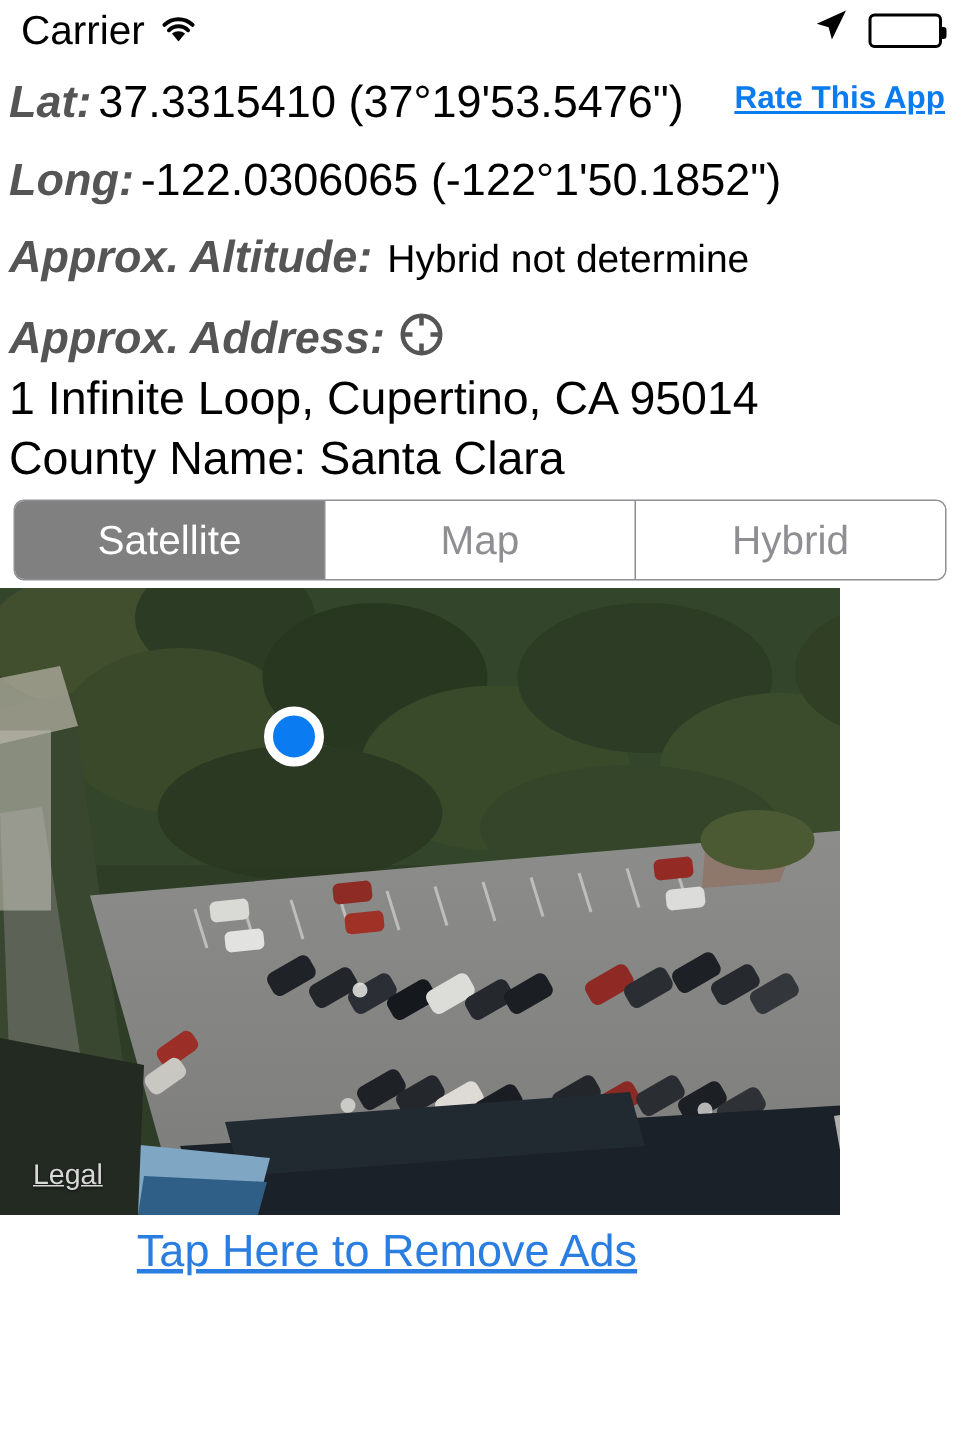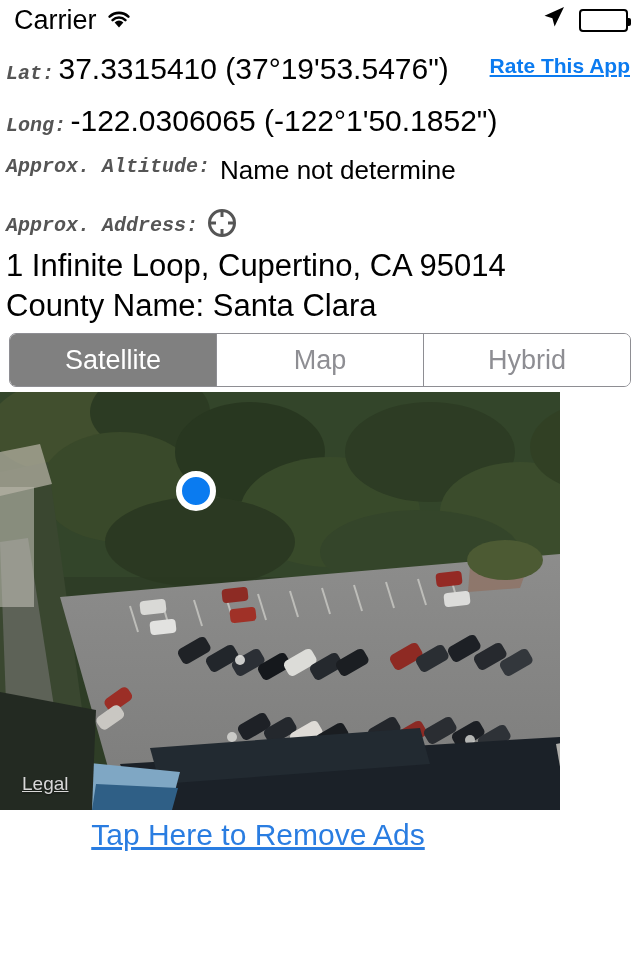--- a/index.html
+++ b/index.html
@@ -94,35 +94,34 @@
   .row {
     position: absolute;
     left: 6px;
     white-space: nowrap;
     color: #000;
   }
   .label {
     font-weight: bold;
     font-style: italic;
     color: #555555;
-    font-size: 20px;
-    font-family: Liberation Mono, monospace;
+    font-size: 30px;
   }
   .value {
     font-size: 30px;
     color: #000;
   }
   .value-sm {
     font-size: 26px;
     color: #000;
   }
 
   #row-lat  { top: 12px; }
   #row-long { top: 64px; }
-  #row-alt  { top: 115px; display: flex; align-items: flex-start; gap: 10px; }
+  #row-alt  { top: 115px; display: flex; align-items: center; gap: 10px; }
   #row-addr-label { top: 167px; display: flex; align-items: center; gap: 8px; }
   #row-addr-value { top: 208px; }
   #row-county { top: 248px; }
 
   .plain-line {
     font-size: 31px;
     color: #000;
   }
 
   .rate-link {
@@ -264,21 +263,21 @@
       <span class="value">37.3315410 (37°19'53.5476")</span>
     </div>
 
     <div class="row" id="row-long">
       <span class="label">Long:</span>
       <span class="value">-122.0306065 (-122°1'50.1852")</span>
     </div>
 
     <div class="row" id="row-alt">
       <span class="label">Approx. Altitude:</span>
-      <span class="value-sm">Name not determine</span>
+      <span class="value-sm">Hybrid not determine</span>
     </div>
 
     <div class="row" id="row-addr-label">
       <span class="label">Approx. Address:</span>
       <span class="crosshair-icon">
         <svg width="32" height="32" viewBox="0 0 32 32">
           <circle cx="16" cy="16" r="12.5" stroke="#555555" stroke-width="3" fill="none"></circle>
           <line x1="16" y1="3.5" x2="16" y2="10" stroke="#555555" stroke-width="3"></line>
           <line x1="16" y1="22" x2="16" y2="28.5" stroke="#555555" stroke-width="3"></line>
           <line x1="3.5" y1="16" x2="10" y2="16" stroke="#555555" stroke-width="3"></line>

